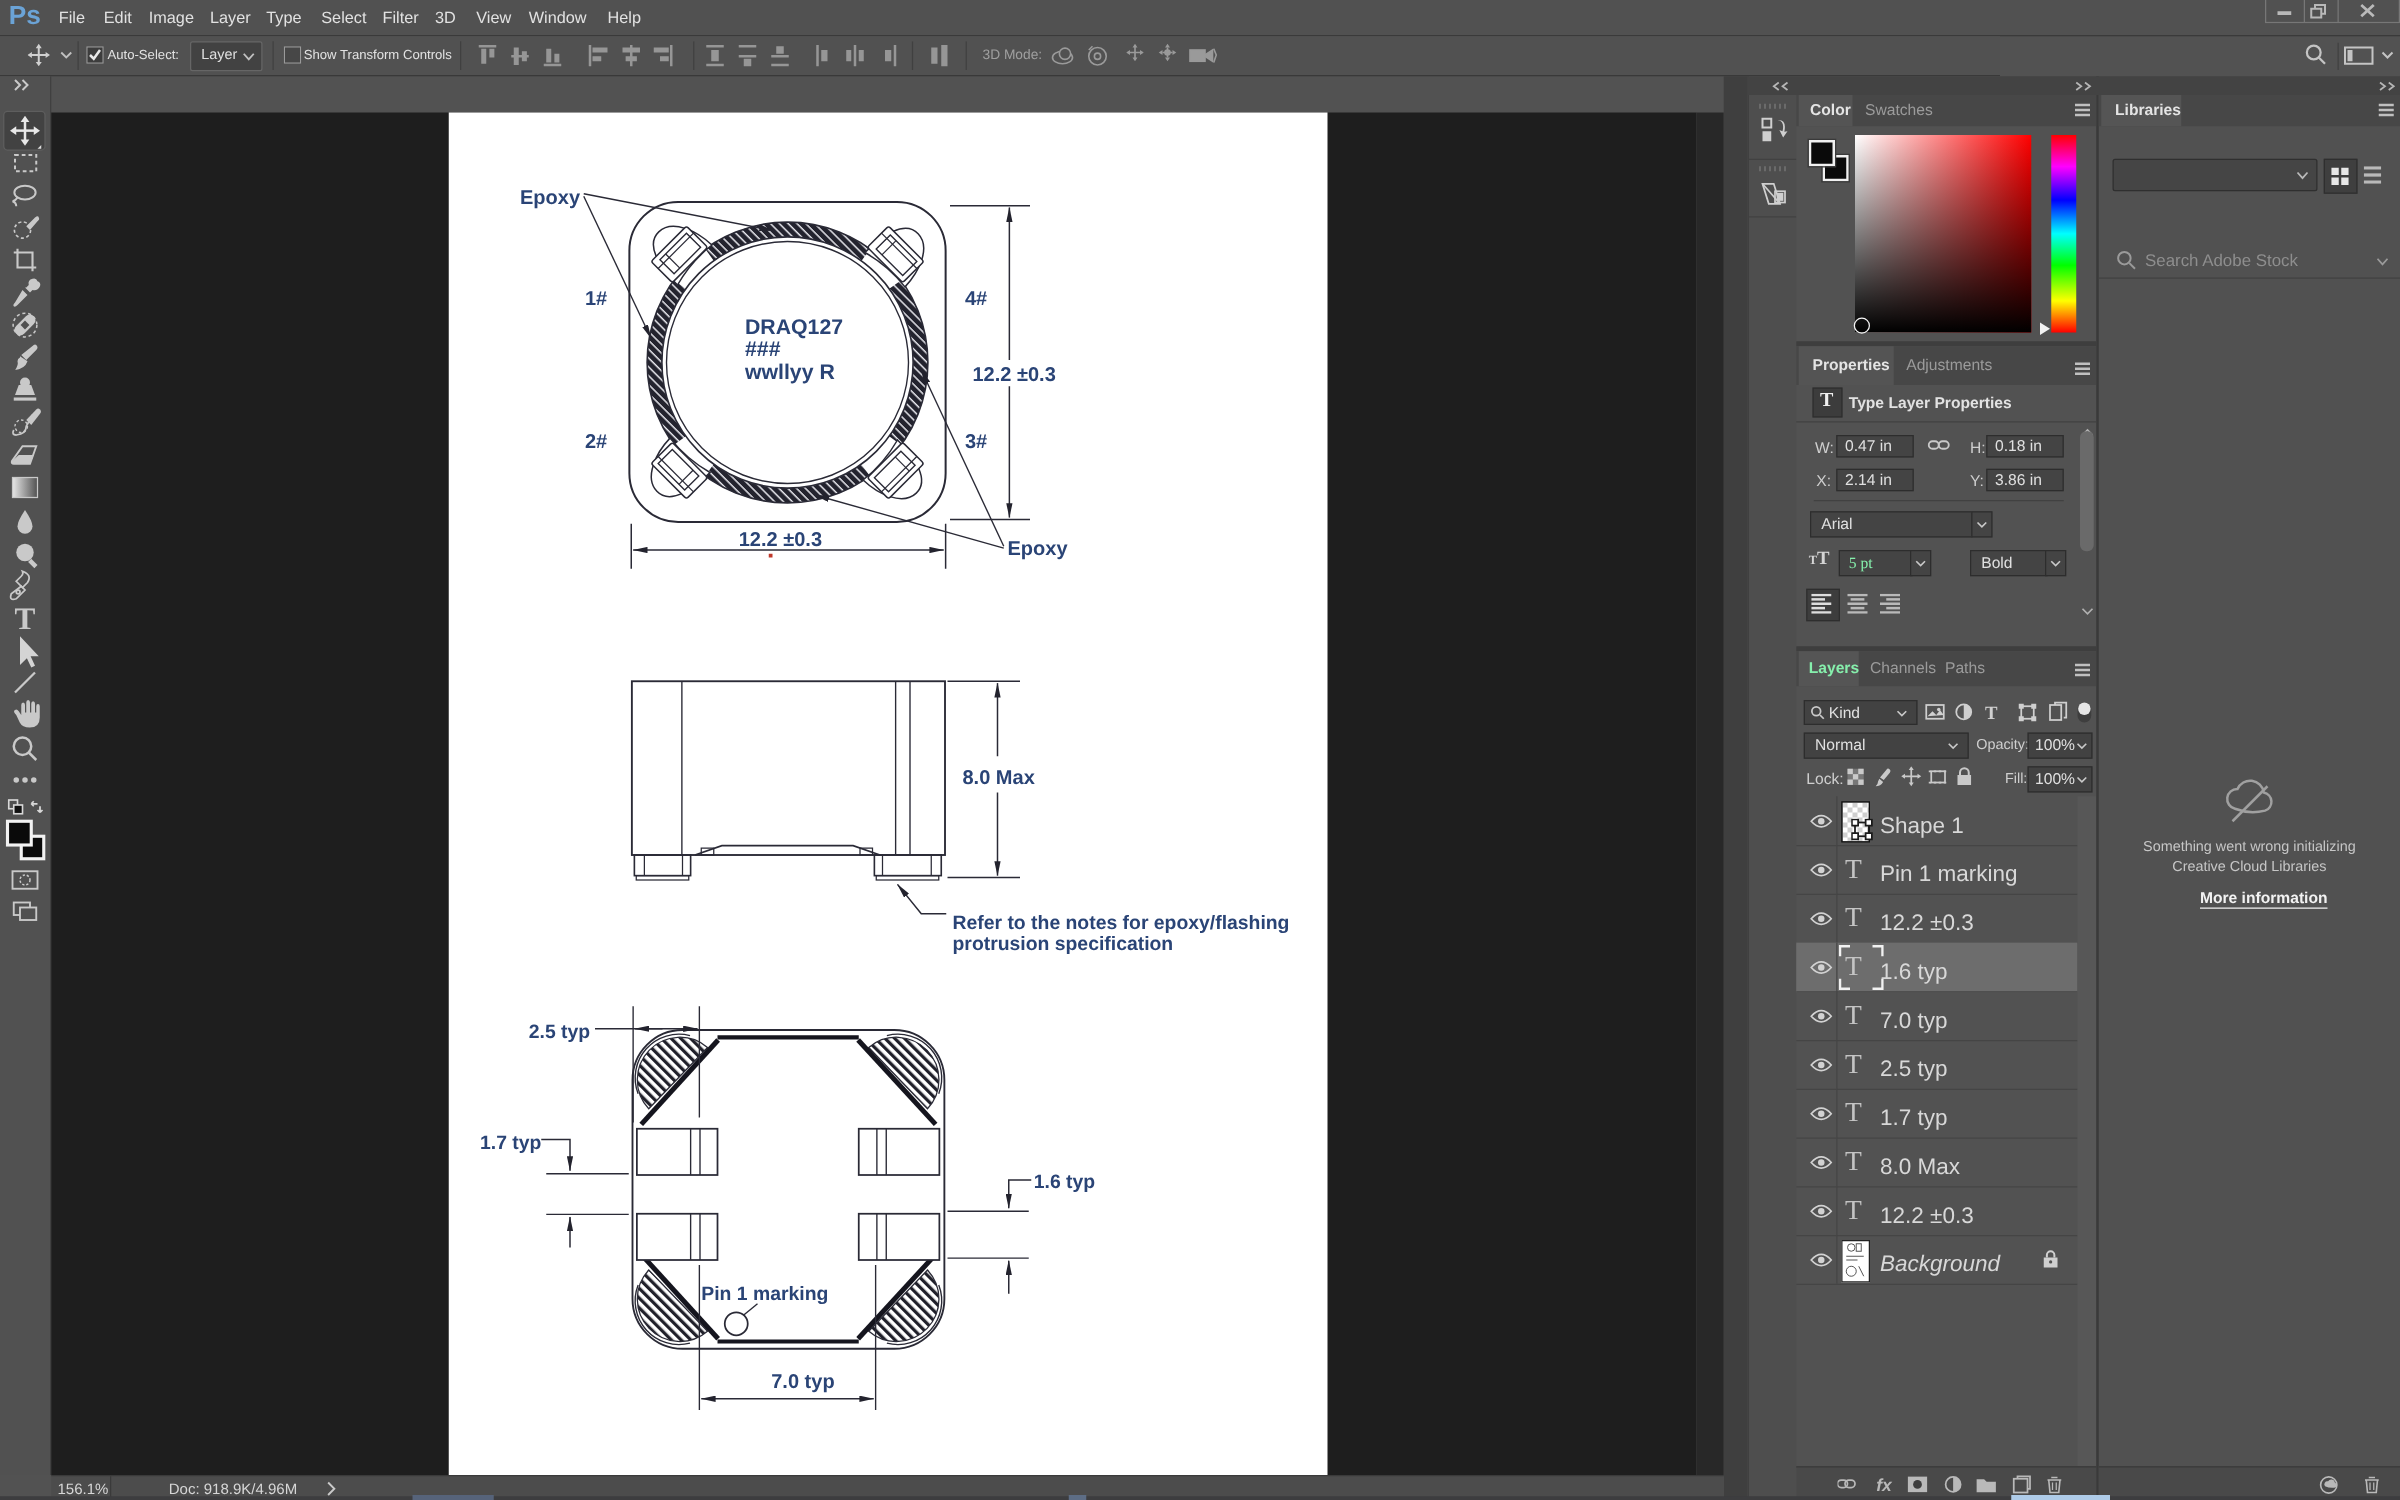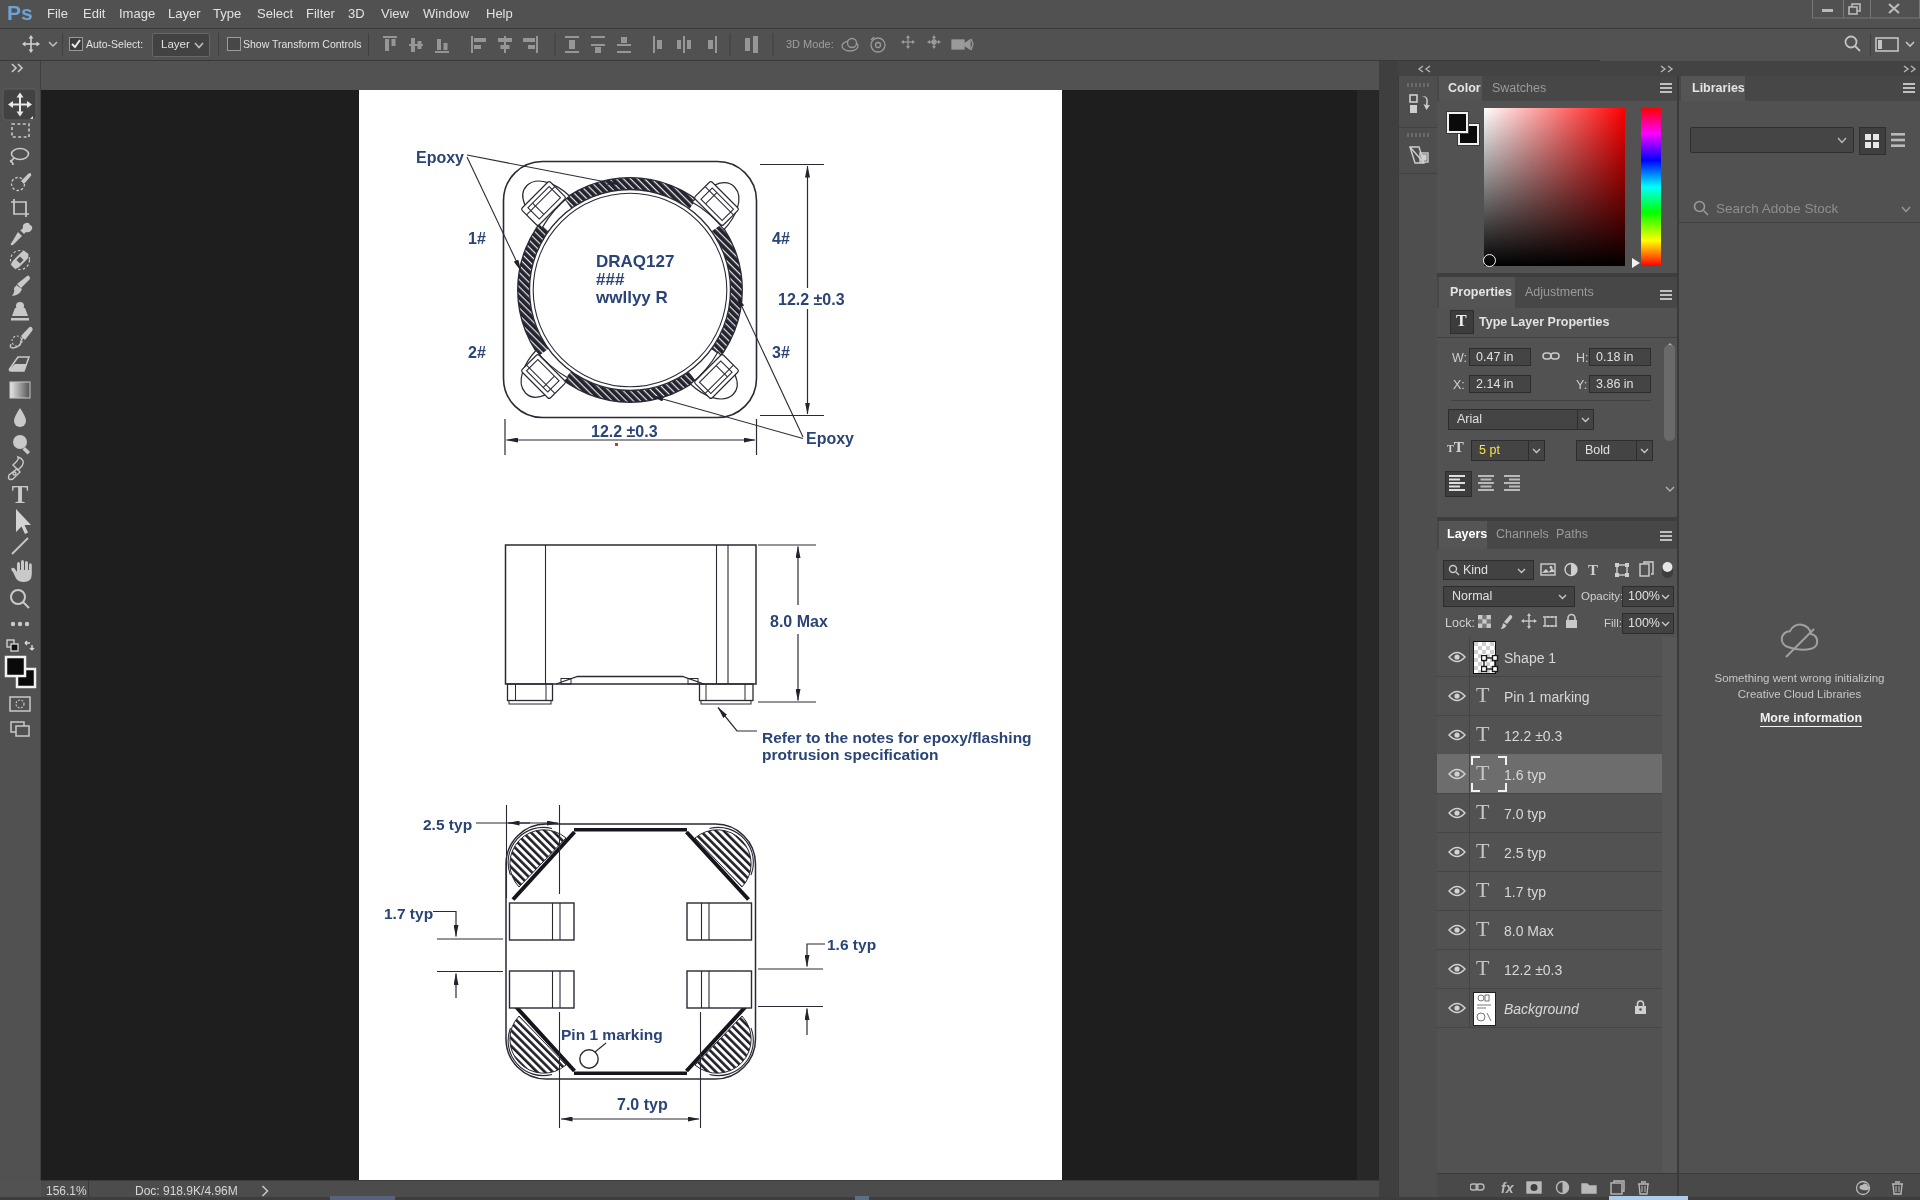--- a/index.html
+++ b/index.html
@@ -581,21 +581,21 @@
         <span class="abs" style="left:8px;top:2px;font-size:12.5px;color:#e0e0e0;">Arial</span>
       </div>
   <div class="abs" style="left:140px;top:348px;width:15px;height:19px;background:#444;border:1px solid #2d2d2d;">
         <svg class="abs" style="left:3px;top:7px;" width="9" height="6" viewBox="0 0 9 6">
           <path d="M1 1 L4.5 4.5 L8 1" stroke="#c9c9c9" stroke-width="1.3" fill="none"></path>
         </svg>
       </div>
 
   <span class="abs" style="left:10px;top:378px;font-size:15px;font-weight:bold;color:#d5d5d5;font-family:'Liberation Serif',serif;"><span style="font-size:10px;">T</span>T</span>
   <div class="abs" style="left:34px;top:379px;width:57px;height:19px;background:#444;border:1px solid #2d2d2d;">
-        <span class="abs" style="left:7px;top:2px;font-size:12.5px;color:#fde047;">5 pt</span>
+        <span class="abs" style="left:7px;top:2px;font-size:12.5px;color:#86efac;font-family:Liberation Serif, serif;">5 pt</span>
       </div>
   <div class="abs" style="left:91px;top:379px;width:15px;height:19px;background:#444;border:1px solid #2d2d2d;">
         <svg class="abs" style="left:3px;top:7px;" width="9" height="6" viewBox="0 0 9 6">
           <path d="M1 1 L4.5 4.5 L8 1" stroke="#c9c9c9" stroke-width="1.3" fill="none"></path>
         </svg>
       </div>
   <div class="abs" style="left:139px;top:379px;width:60px;height:19px;background:#444;border:1px solid #2d2d2d;">
         <span class="abs" style="left:8px;top:2px;font-size:12.5px;color:#e0e0e0;">Bold</span>
       </div>
   <div class="abs" style="left:199px;top:379px;width:15px;height:19px;background:#444;border:1px solid #2d2d2d;">
@@ -633,21 +633,21 @@
         <path d="M1 6 L5 2 L9 6" stroke="#b0b0b0" stroke-width="1.4" fill="none"></path>
       </svg>
   <div class="abs" style="left:227px;top:284px;width:11px;height:96px;background:#6a6a6a;border-radius:5px;"></div>
   <svg class="abs" style="left:228px;top:424px;" width="10" height="8" viewBox="0 0 10 8">
         <path d="M1 2 L5 6 L9 2" stroke="#b0b0b0" stroke-width="1.4" fill="none"></path>
       </svg>
 
   <div class="abs" style="left:0;top:456px;width:240px;height:4px;background:#3e3e3e;"></div>
   <div class="abs" style="left:0;top:460px;width:240px;height:28px;background:#474747;"></div>
   <div class="abs" style="left:2px;top:460px;width:48px;height:28px;background:#555;">
-        <span class="abs" style="left:8px;top:6px;font-size:12.5px;font-weight:bold;color:#ffffff;">Layers</span>
+        <span class="abs" style="left:8px;top:6px;font-size:12.5px;font-weight:bold;color:#86efac;">Layers</span>
       </div>
   <span class="abs" style="left:59px;top:466px;font-size:12.5px;color:#9b9b9b;">Channels</span>
   <span class="abs" style="left:119px;top:466px;font-size:12.5px;color:#9b9b9b;">Paths</span>
   <div class="abs" style="left:223px;top:470px;width:12px;height:2px;background:#c0c0c0;box-shadow:0 4px #c0c0c0, 0 8px #c0c0c0;"></div>
 
   <div class="abs" style="left:6px;top:499px;width:89px;height:18px;background:#424242;border:1px solid #2d2d2d;">
     <svg class="abs" style="left:4px;top:3px;" width="12" height="12" viewBox="0 0 12 12">
           <circle cx="5" cy="5" r="3.5" fill="none" stroke="#c9c9c9" stroke-width="1.4"></circle>
           <line x1="8" y1="8" x2="11" y2="11" stroke="#c9c9c9" stroke-width="1.4"></line>
         </svg>
@@ -726,21 +726,21 @@
   <div class="abs" style="left:185px;top:552px;width:50px;height:19px;background:#424242;border:1px solid #2d2d2d;">
     <span class="abs" style="left:5px;top:2px;font-size:12.5px;color:#e0e0e0;">100%</span>
     <svg class="abs" style="left:38px;top:7px;" width="9" height="6" viewBox="0 0 9 6">
           <path d="M1 1 L4.5 4.5 L8 1" stroke="#c9c9c9" stroke-width="1.3" fill="none"></path>
         </svg>
   </div>
 
   <div id="rows" class="abs" style="left:0;top:576px;width:240px;height:536px;">
     <style>
       .lrow{position:absolute;left:0;width:225px;height:39px;border-bottom:1px solid #454545;}
-      .lname{position:absolute;left:67px;top:13px;font-size:14px;color:#d8d8d8;}
+      .lname{position:absolute;left:67px;top:13px;font-size:18px;color:#d8d8d8;}
       .eyec{position:absolute;left:32px;top:0;width:1px;height:39px;background:#454545;}
       .tthumb{position:absolute;left:39px;top:6px;font-size:22px;color:#c4c4c4;font-family:'Liberation Serif',serif;}
     </style>
     <div class="lrow" style="top:0;">
       <svg class="abs" style="left:11px;top:14px;" width="18" height="12" viewBox="0 0 18 12">
             <path d="M1 6 Q9 -3 17 6 Q9 15 1 6 Z" fill="none" stroke="#d2d2d2" stroke-width="1.4"></path>
             <circle cx="9" cy="6" r="2.6" fill="#d2d2d2"></circle>
           </svg>
       <div class="eyec"></div>
       <div class="abs" style="left:36px;top:4px;width:21px;height:31px;background:repeating-conic-gradient(#ffffff 0% 25%, #cfcfcf 0% 50%) 0 0/8px 8px;border:1.5px solid #111;"></div>

